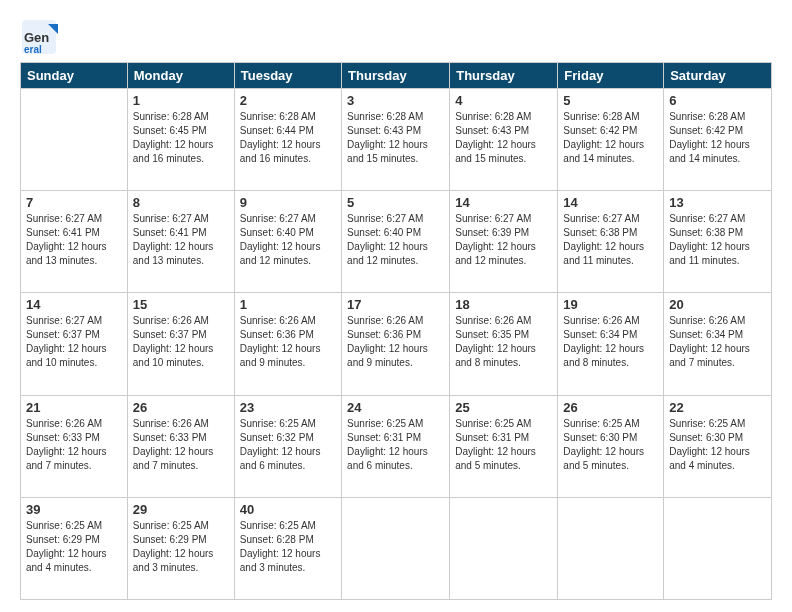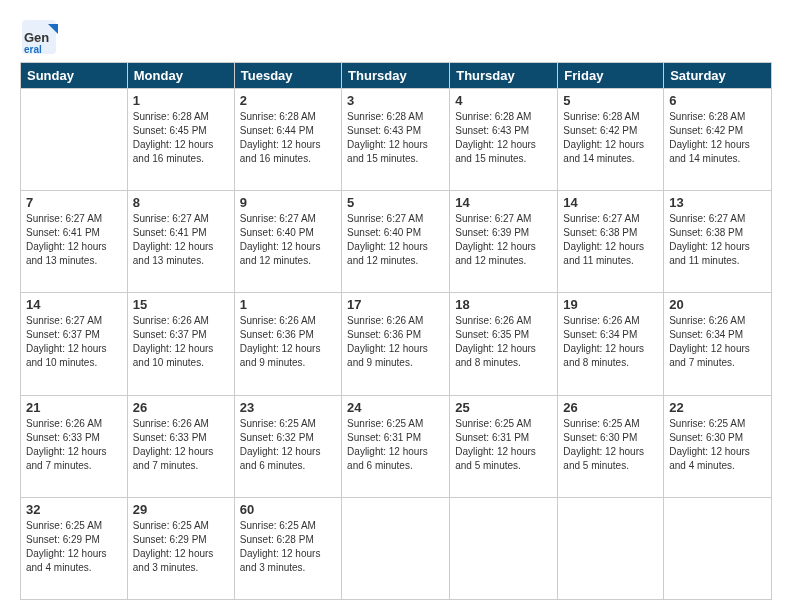--- a/index.html
+++ b/index.html
@@ -231,29 +231,29 @@
             <span class="day-num">26</span>
             <div class="day-info">Sunrise: 6:25 AM<br>Sunset: 6:30 PM<br>Daylight: 12 hours and 5 minutes.</div>
           </td>
           <td>
             <span class="day-num">22</span>
             <div class="day-info">Sunrise: 6:25 AM<br>Sunset: 6:30 PM<br>Daylight: 12 hours and 4 minutes.</div>
           </td>
         </tr>
         <tr>
           <td>
-            <span class="day-num">32</span>
+            <span class="day-num">39</span>
             <div class="day-info">Sunrise: 6:25 AM<br>Sunset: 6:29 PM<br>Daylight: 12 hours and 4 minutes.</div>
           </td>
           <td>
             <span class="day-num">29</span>
             <div class="day-info">Sunrise: 6:25 AM<br>Sunset: 6:29 PM<br>Daylight: 12 hours and 3 minutes.</div>
           </td>
           <td>
-            <span class="day-num">60</span>
+            <span class="day-num">40</span>
             <div class="day-info">Sunrise: 6:25 AM<br>Sunset: 6:28 PM<br>Daylight: 12 hours and 3 minutes.</div>
           </td>
           <td class="empty"></td>
           <td class="empty"></td>
           <td class="empty"></td>
           <td class="empty"></td>
         </tr>
       </tbody>
   </table>
 </div>

